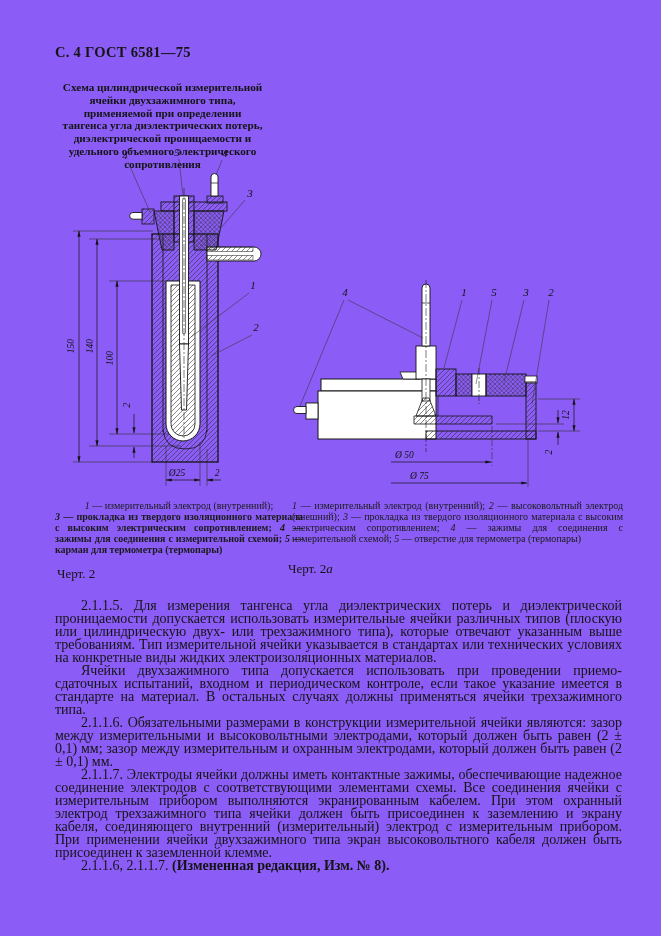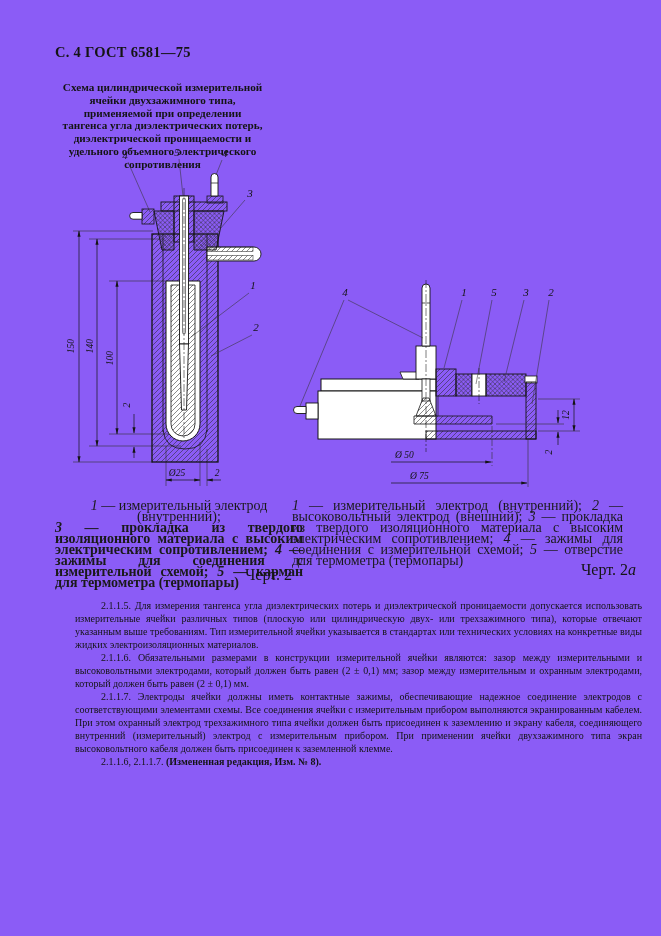--- a/index.html
+++ b/index.html
@@ -7,31 +7,31 @@
   .page{
     position:relative;width:661px;height:936px;margin:0 auto;
     background:#8b5cf6;color:#141414;overflow:hidden;
     font-family:"Liberation Serif","DejaVu Serif",serif;
   }
   .abs{position:absolute;}
   .hdr{left:55px;top:44px;font-size:14.5px;font-weight:bold;letter-spacing:.3px;}
   .fig-title{font-weight:bold;text-align:center;font-size:11.2px;line-height:12.8px;}
   .fig-title-l{left:60px;top:81px;width:205px;}
   .fig-title-r{left:292px;top:82px;width:331px;}
-  .legend{font-size:14px;line-height:11px;color:#1a1a1a;}
+  .legend{font-size:10px;line-height:11px;color:#1a1a1a;}
   .legend i{font-style:italic;}
   .legend-l{left:55px;top:500px;width:248px;}
   .legend-r{left:292px;top:500px;width:331px;text-align:justify;}
   .lg-center{text-align:center;}
   .lg-just{text-align:justify;font-weight:bold;}
-  .cap{font-size:16px;text-align:right;}
+  .cap{font-size:13px;text-align:left;}
   .cap-l{left:57px;top:566px;width:235px;}
-  .cap-r{left:301px;top:561px;width:335px;}
+  .cap-r{left:288px;top:561px;width:335px;}
   .cap .cap-it{font-style:italic;}
-  .body-text{left:55px;top:599px;width:567px;font-size:10px;line-height:13px;text-align:justify;margin-left:20px;}
+  .body-text{left:55px;top:599px;width:567px;font-size:14px;line-height:13px;text-align:justify;}
   .body-text p{margin:0;text-indent:26px;}
   .body-text p.amend b{font-weight:bold;}
   svg{display:block;}
   svg text{font-family:"Liberation Serif","DejaVu Serif",serif;}
   .co{font-style:italic;font-size:11px;fill:#141414;}
   .dm{font-style:italic;font-size:9.5px;fill:#141414;}
 </style>
 </head>
 <body>
 
@@ -229,18 +229,19 @@
     <i>3</i> <span>— прокладка из твердого изоляционного материала с высоким электрическим сопротивлением;</span>
     <i>4</i> <span>— зажимы для соединения с измерительной схемой;</span>
     <i>5</i> <span>— отверстие для термометра (термопары)</span>
   </div>
 
   <div class="abs cap cap-l"><span>Черт. 2</span><span class="cap-it"></span></div>
   <div class="abs cap cap-r"><span>Черт. 2</span><span class="cap-it">а</span></div>
 
   <div class="abs body-text">
     <p>2.1.1.5. Для измерения тангенса угла диэлектрических потерь и диэлектрической проницаемости допускается использовать измерительные ячейки различных типов (плоскую или цилиндрическую двух- или трехзажимного типа), которые отвечают указанным выше требованиям. Тип измерительной ячейки указывается в стандартах или технических условиях на конкретные виды жидких электроизоляционных материалов.</p>
+    <p>Ячейки двухзажимного типа допускается использовать при проведении приемо-сдаточных испытаний, входном и периодическом контроле, если такое указание имеется в стандарте на материал. В остальных случаях должны применяться ячейки трехзажимного типа.</p>
     <p>2.1.1.6. Обязательными размерами в конструкции измерительной ячейки являются: зазор между измерительными и высоковольтными электродами, который должен быть равен (2 ± 0,1) мм; зазор между измерительным и охранным электродами, который должен быть равен (2 ± 0,1) мм.</p>
     <p>2.1.1.7. Электроды ячейки должны иметь контактные зажимы, обеспечивающие надежное соединение электродов с соответствующими элементами схемы. Все соединения ячейки с измерительным прибором выполняются экранированным кабелем. При этом охранный электрод трехзажимного типа ячейки должен быть присоединен к заземлению и экрану кабеля, соединяющего внутренний (измерительный) электрод с измерительным прибором. При применении ячейки двухзажимного типа экран высоковольтного кабеля должен быть присоединен к заземленной клемме.</p>
     <p class="amend"><span>2.1.1.6, 2.1.1.7. </span><b>(Измененная редакция, Изм. № 8).</b></p>
   </div>
 
 </div>
 
 </body></html>

